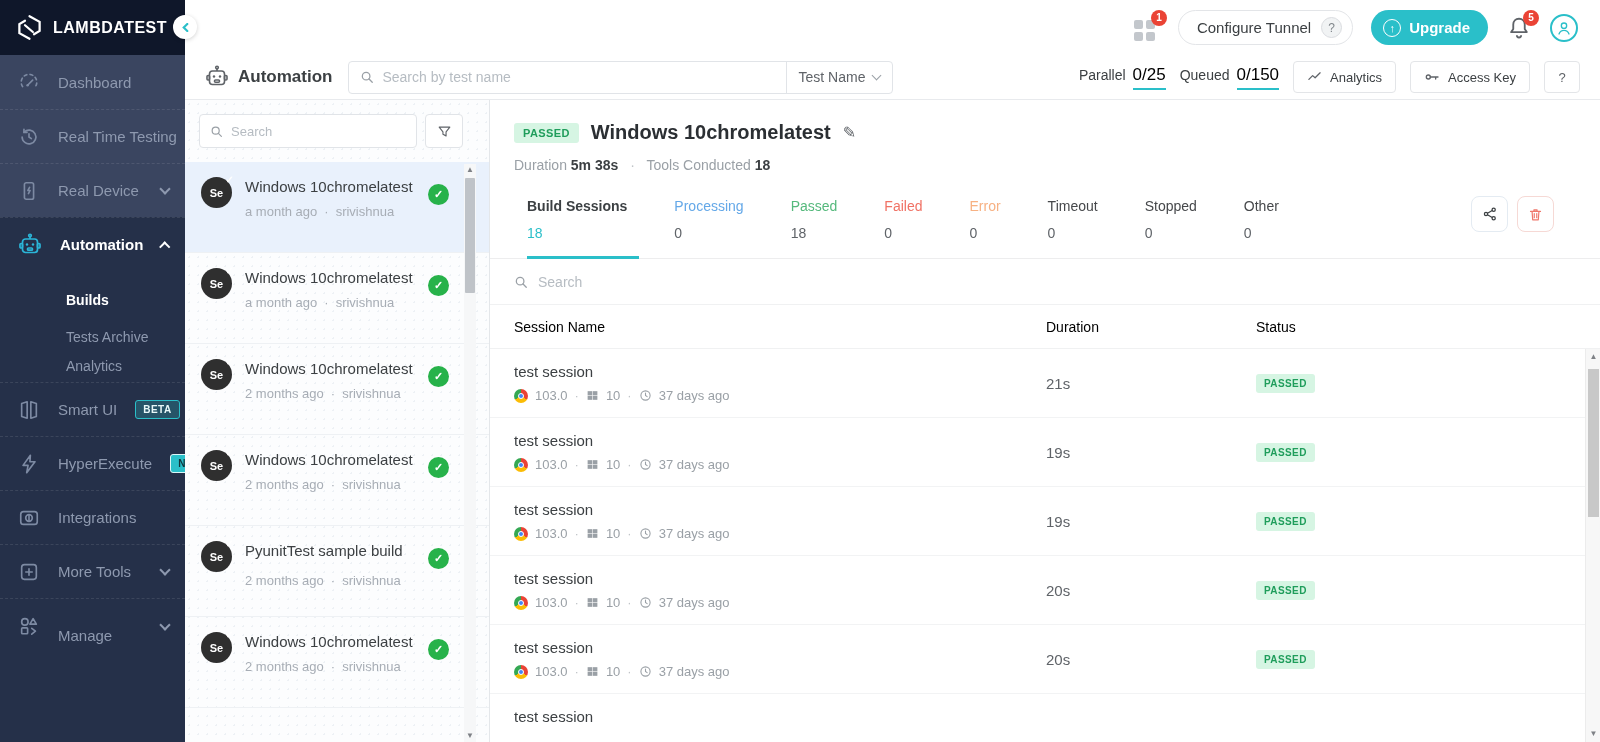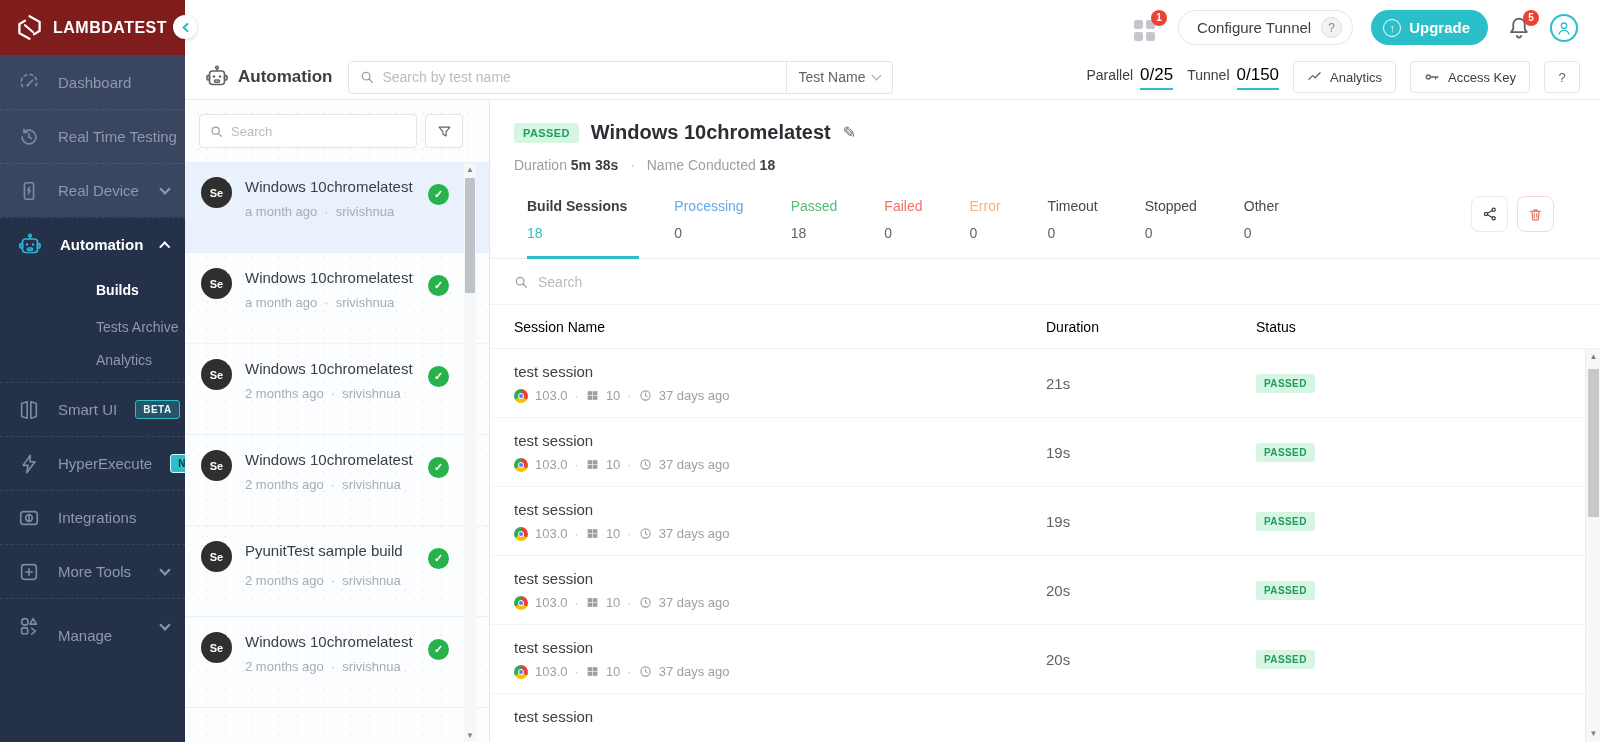--- a/index.html
+++ b/index.html
@@ -2,34 +2,34 @@
 <html><head>
 <meta charset="utf-8">
 <style>
   * { margin:0; padding:0; box-sizing:border-box; }
   html,body { width:1600px; height:742px; overflow:hidden; background:#fff;
     font-family:"Liberation Sans", sans-serif; }
   .app { width:1600px; height:742px; display:flex; position:relative; }
 
   
   .sidebar { width:185px; flex:0 0 185px; background:#3a4560; display:flex; flex-direction:column; }
-  .logo-band { height:55px; background:#7f1d1d; display:flex; align-items:center; padding-left:16px; gap:10px; }
+  .logo-band { height:55px; background:#0f172a; display:flex; align-items:center; padding-left:16px; gap:10px; }
   .logo-text { color:#fff; font-weight:bold; font-size:16px; letter-spacing:.5px; }
   .collapse-btn { position:absolute; left:173px; top:15px; width:24px; height:24px; border-radius:50%;
     background:#fff; box-shadow:0 1px 4px rgba(0,0,0,.18); display:flex; align-items:center; justify-content:center; z-index:30; cursor:pointer; }
   .nav { flex:1; display:flex; flex-direction:column; }
   .nav-item { height:54px; display:flex; align-items:center; padding:0 16px 0 18px; gap:18px;
     color:#8e99af; font-size:15px; border-top:1px dashed rgba(255,255,255,.10); cursor:pointer; }
   .nav-item:first-child { border-top:none; }
   .nav-item .lbl { flex:1; white-space:nowrap; }
   .nav-item svg { flex:0 0 auto; }
   .nav-dark { background:#253049; }
   .nav-item.active { color:#fff; font-weight:bold; }
   .nav-item.active .lbl { color:#fff; }
-  .sub-item { height:37px; display:flex; align-items:center; padding-left:96px; color:#8e99af; font-size:14px; cursor:pointer; background:#253049; }
+  .sub-item { height:37px; display:flex; align-items:flex-end; padding-left:66px; color:#8e99af; font-size:14px; cursor:pointer; background:#253049; }
   .sub-item.active { color:#fff; font-weight:bold; }
   .chev { width:8px; height:8px; border-right:2px solid #8e99af; border-bottom:2px solid #8e99af; transform:rotate(45deg); margin-top:-4px; }
   .chev.up { transform:rotate(-135deg); margin-top:4px; border-color:#fff; }
   .badge-pill { font-size:10px; font-weight:bold; letter-spacing:.5px; padding:3px 7px; border-radius:3px; }
   .badge-beta { color:#e8f8f9; border:1px solid #2abfc9; background:rgba(42,191,201,.25); }
   .badge-new { color:#12343b; background:#2abfc9; border:1px solid #d9f6f8; }
 
   
   .right { flex:1; display:flex; flex-direction:column; min-width:0; }
   .topbar { height:55px; flex:0 0 55px; display:flex; align-items:center; justify-content:flex-end; gap:18px; padding-right:22px; background:#fff; }
@@ -349,21 +349,21 @@
           <span class="chev-gray"></span>
         </div>
       </div>
 
       <div class="sub-right">
         <div class="quota">
           <span class="ql">Parallel</span>
           <span class="qv">0/25</span>
         </div>
         <div class="quota">
-          <span class="ql">Tunnel</span>
+          <span class="ql">Queued</span>
           <span class="qv">0/150</span>
         </div>
         <button class="ghost-btn">
           <svg width="15" height="15" viewBox="0 0 24 24" fill="none" stroke="#5f6368" stroke-width="2">
             <path d="M3 15 L9 9 L13 12.5 L21 4.5" stroke-linecap="round" stroke-linejoin="round"></path>
           </svg>
           <span>Analytics</span>
         </button>
         <button class="ghost-btn">
           <svg width="16" height="16" viewBox="0 0 24 24" fill="none" stroke="#5f6368" stroke-width="2">
@@ -461,21 +461,21 @@
         <div class="bd-header">
           <div class="bd-title-row">
             <span class="status-badge">PASSED</span>
             <span class="bd-title">Windows 10chromelatest</span>
             <span class="pencil">✎</span>
           </div>
           <div class="bd-sub">
             <span>Duration</span>
             <b>5m 38s</b>
             <span class="sep"></span>
-            <span>Name Conducted</span>
+            <span>Tools Conducted</span>
             <b>18</b>
           </div>
         </div>
 
         <div class="tabs-row">
           <div class="tab active">
             <div class="t-label" style="color: rgb(60, 64, 67);">Build Sessions</div>
             <div class="t-count" style="color: rgb(42, 191, 201);">18</div>
           </div>
           <div class="tab">

